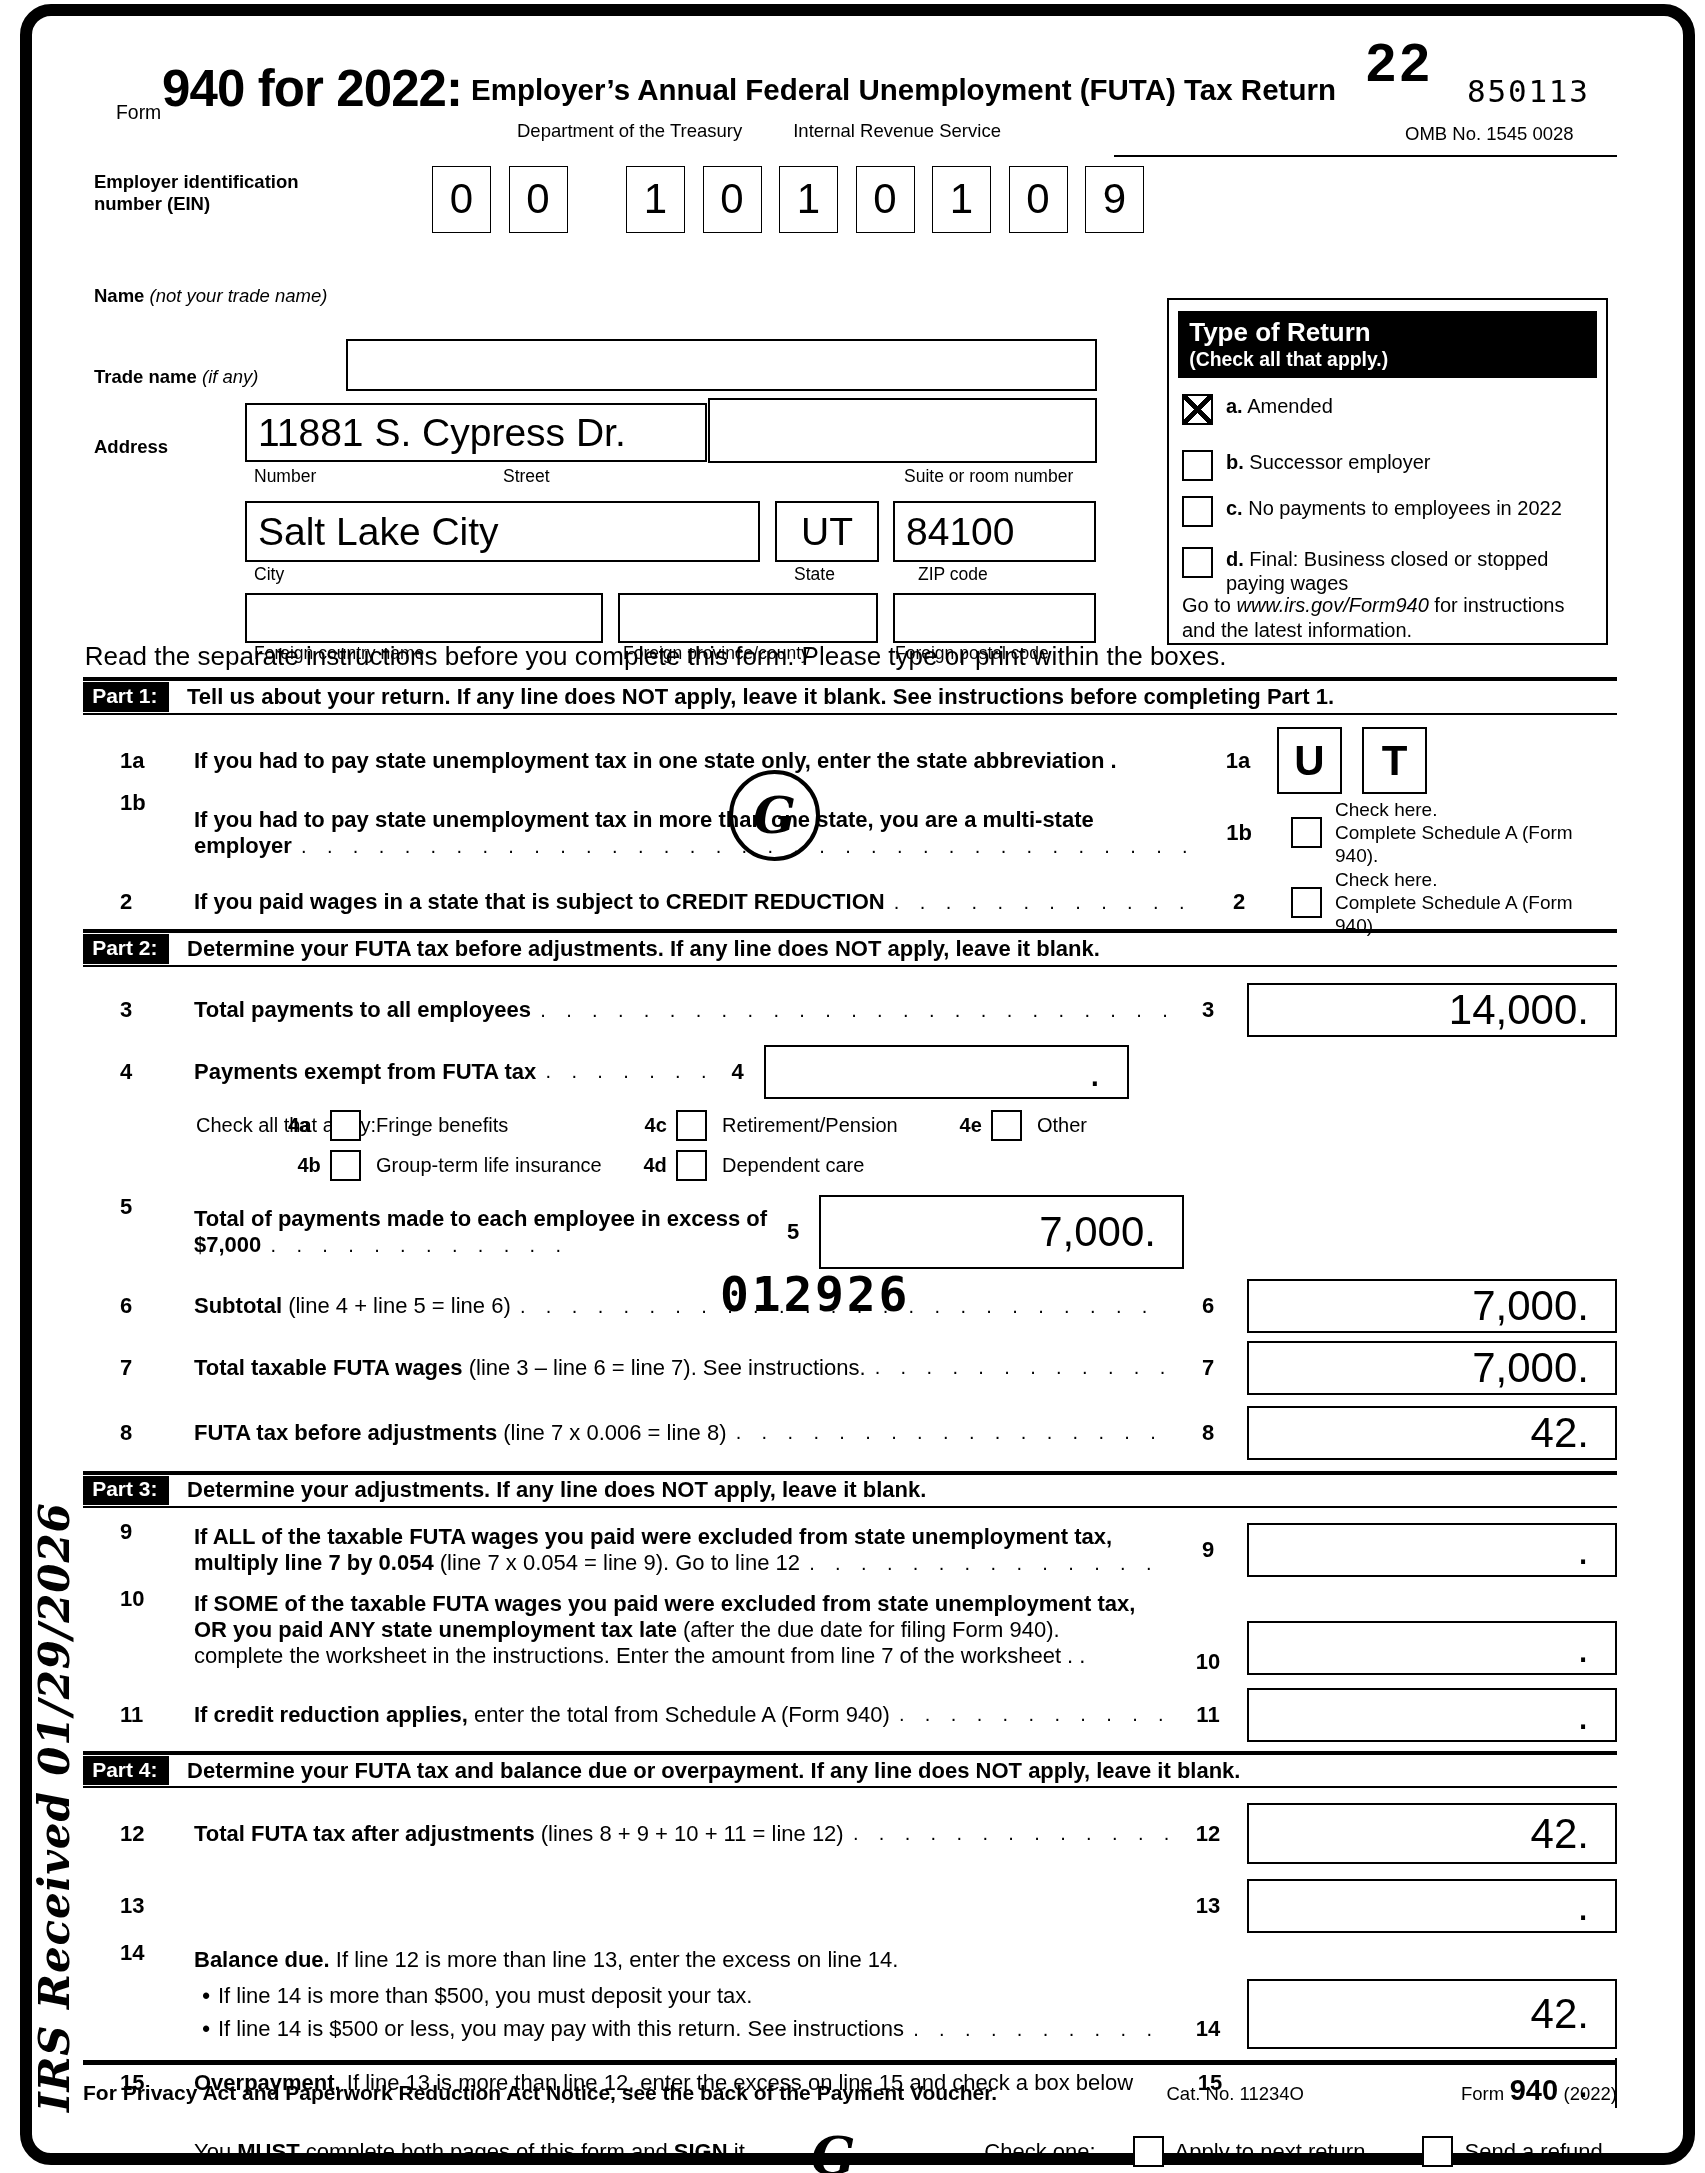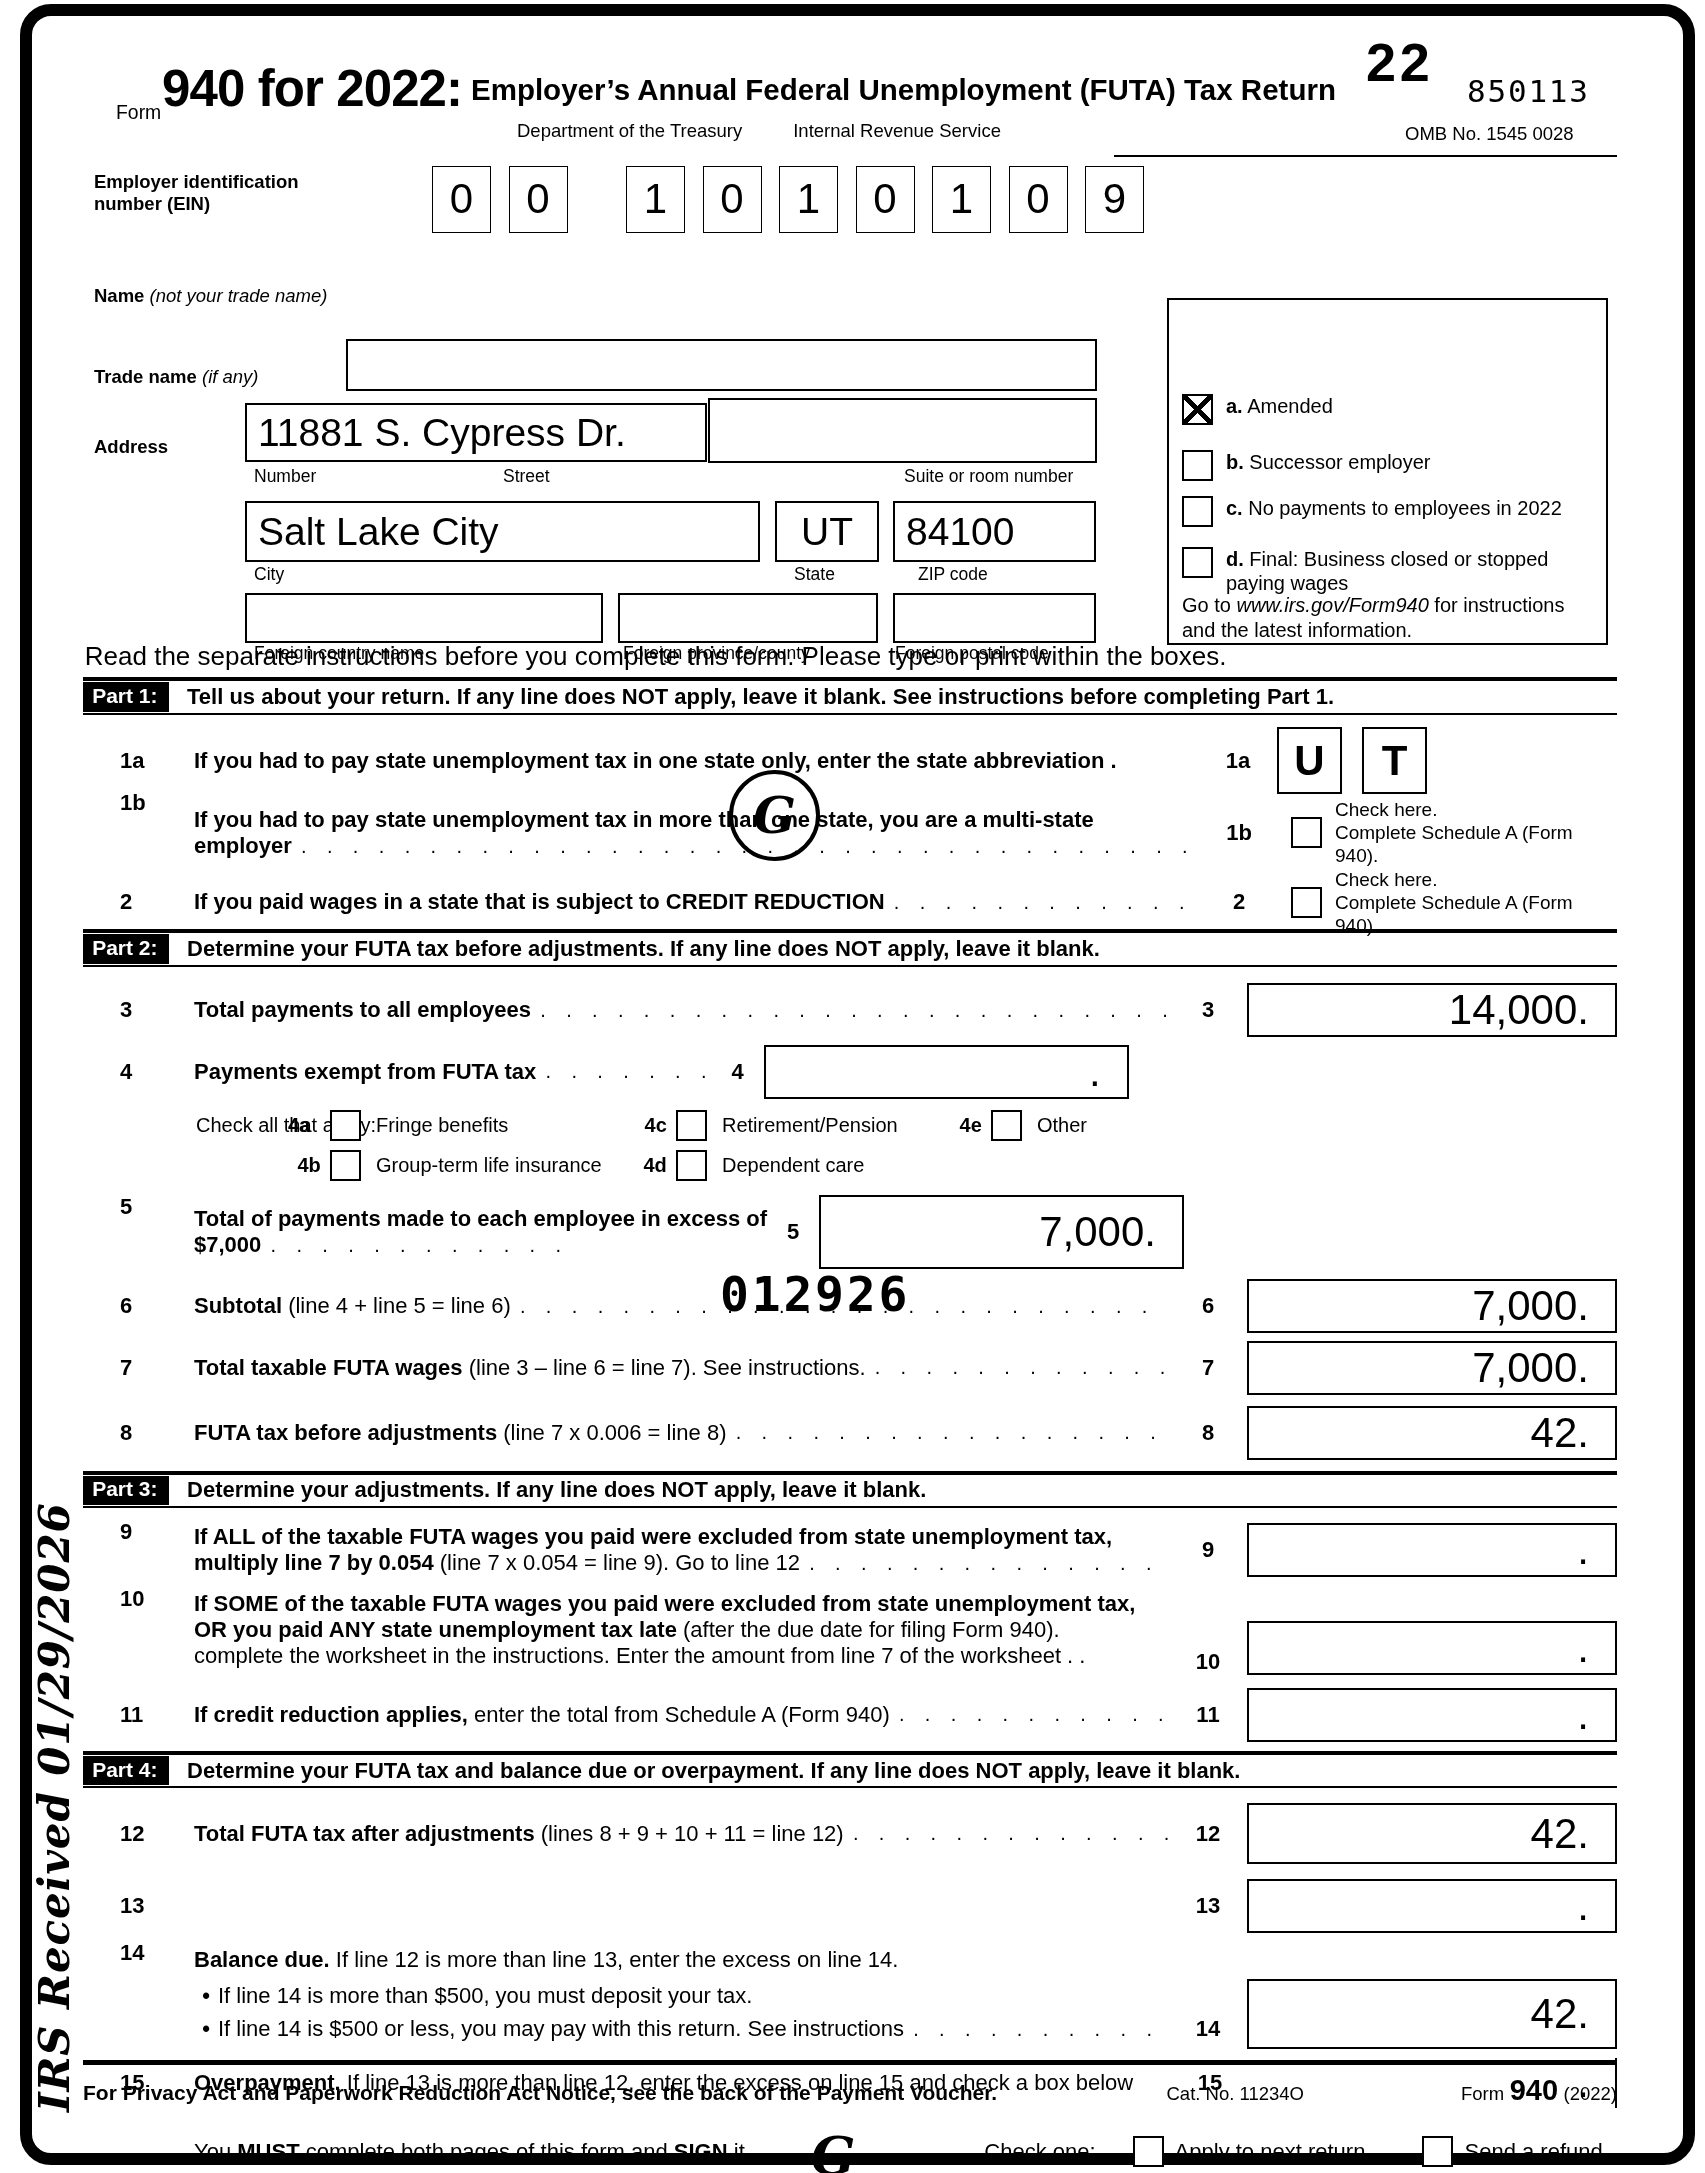--- a/index.html
+++ b/index.html
@@ -197,20 +197,24 @@
     <span class="sub" style="left:835px;top:397px;">ZIP code</span>
 
     <div class="bx f1-box"></div>
     <div class="bx f2-box"></div>
     <div class="bx f3-box"></div>
     <span class="sub" style="left:171px;top:476px;">Foreign country name</span>
     <span class="sub" style="left:540px;top:476px;">Foreign province/county</span>
     <span class="sub" style="left:812px;top:476px;">Foreign postal code</span>
 
     <div class="type-panel">
+      <div class="tp-head">
+        <div class="tp-title">Type of Return</div>
+        <div class="tp-sub">(Check all that apply.)</div>
+      </div>
       <div class="tp-opt" style="top:94px;">
         <span class="chk x"></span>
         <span><span class="k">a.</span>
         <span>Amended</span></span>
       </div>
       <div class="tp-opt" style="top:150px;">
         <span class="chk"></span>
         <span><span class="k">b.</span>
         <span>Successor employer</span></span>
       </div>

